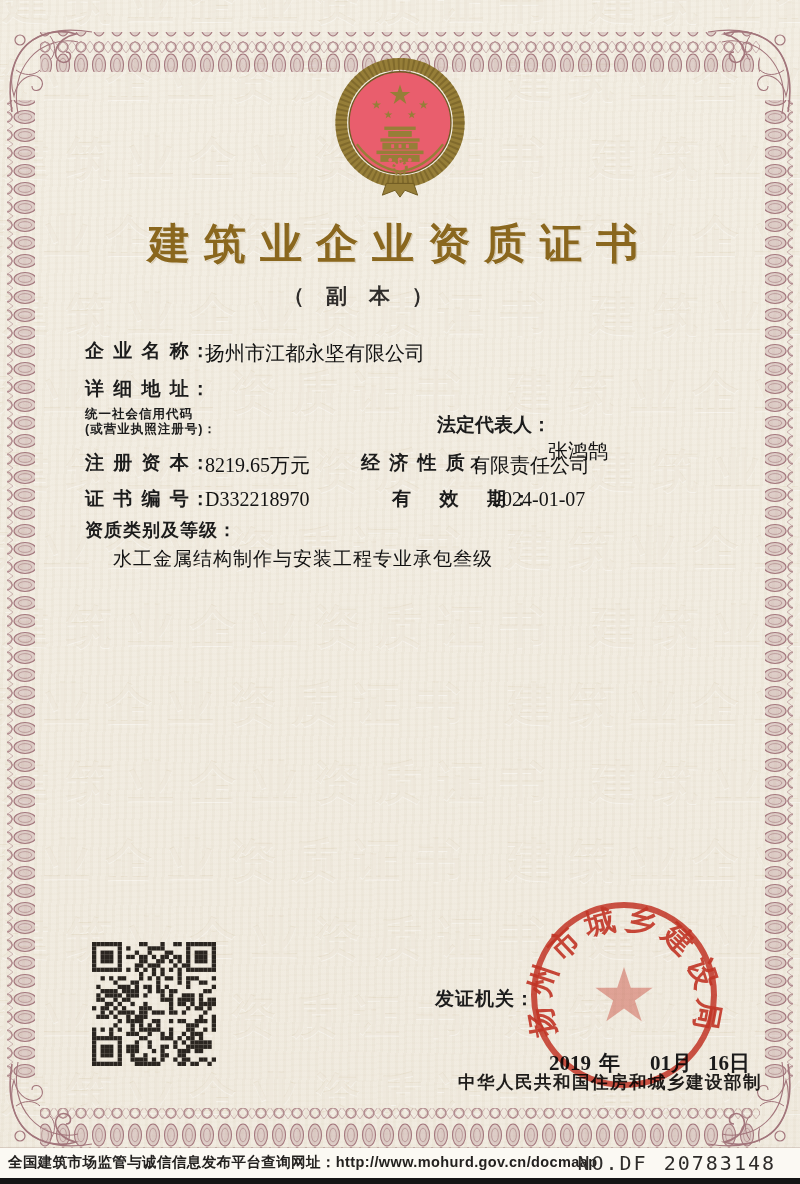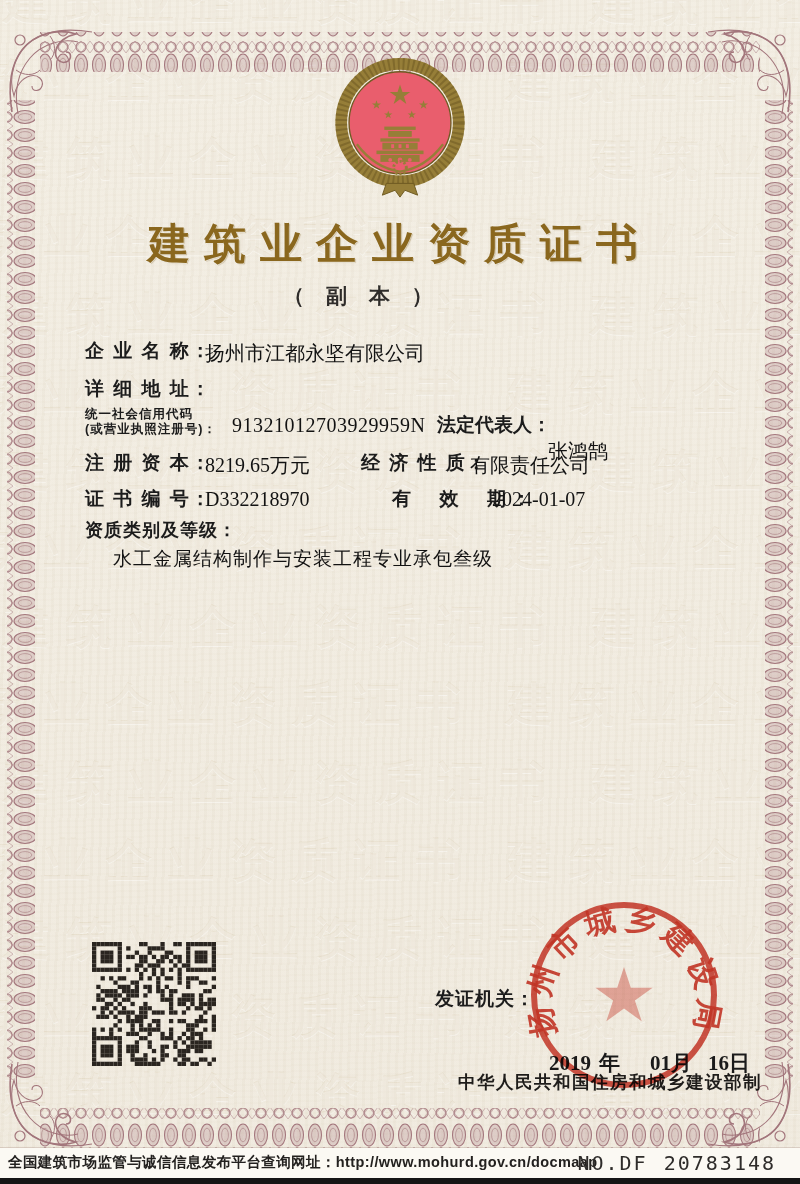--- a/index.html
+++ b/index.html
@@ -154,21 +154,20 @@
   <div id="title" class="abs">建筑业企业资质证书</div>
   <div id="subtitle" class="abs">（ 副 本 ）</div>
 
   <div class="lbl" style="left:85px;top:338px;">企 业 名 称：</div>
   <div class="val" style="left:205px;top:340px;">扬州市江都永坚有限公司</div>
 
   <div class="lbl" style="left:85px;top:376px;">详 细 地 址：</div>
 
   <div class="lbl-sm" style="left:85px;top:406px;">统一社会信用代码</div>
   <div class="lbl-sm" style="left:85px;top:421px;">(或营业执照注册号)：</div>
-  <div class="val" style="left:232px;top:414px;letter-spacing:.5px;">91321012703929959N</div>
   <div class="lbl" style="left:437px;top:412px;letter-spacing:0;">法定代表人：</div>
   <div class="val" style="left:548px;top:438px;">张鸿鹄</div>
 
   <div class="lbl" style="left:85px;top:450px;">注 册 资 本：</div>
   <div class="val" style="left:205px;top:452px;">8219.65万元</div>
   <div class="lbl" style="left:338px;top:450px;margin-left:23px;">经 济 性 质：</div>
   <div class="val" style="left:470px;top:452px;">有限责任公司</div>
 
   <div class="lbl" style="left:85px;top:486px;">证 书 编 号：</div>
   <div class="val" style="left:205px;top:488px;">D332218970</div>

